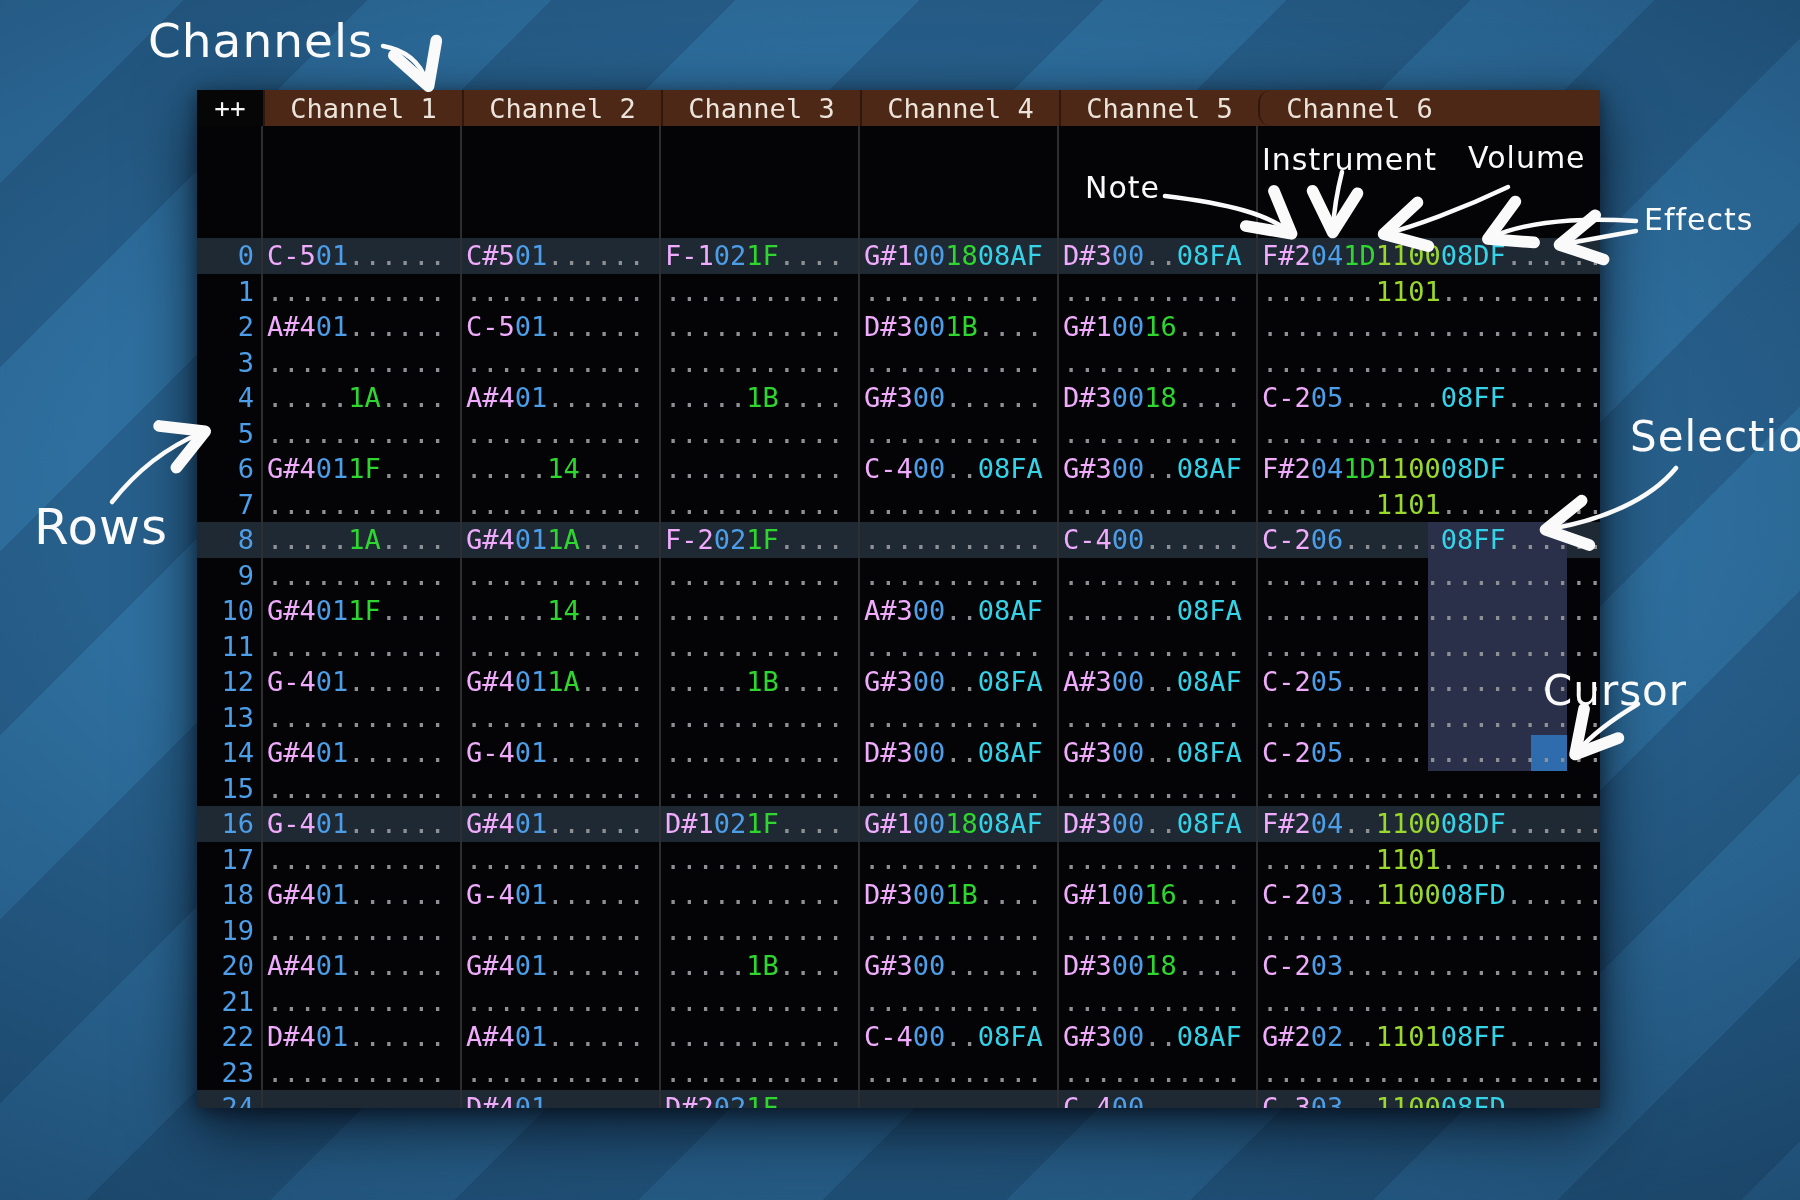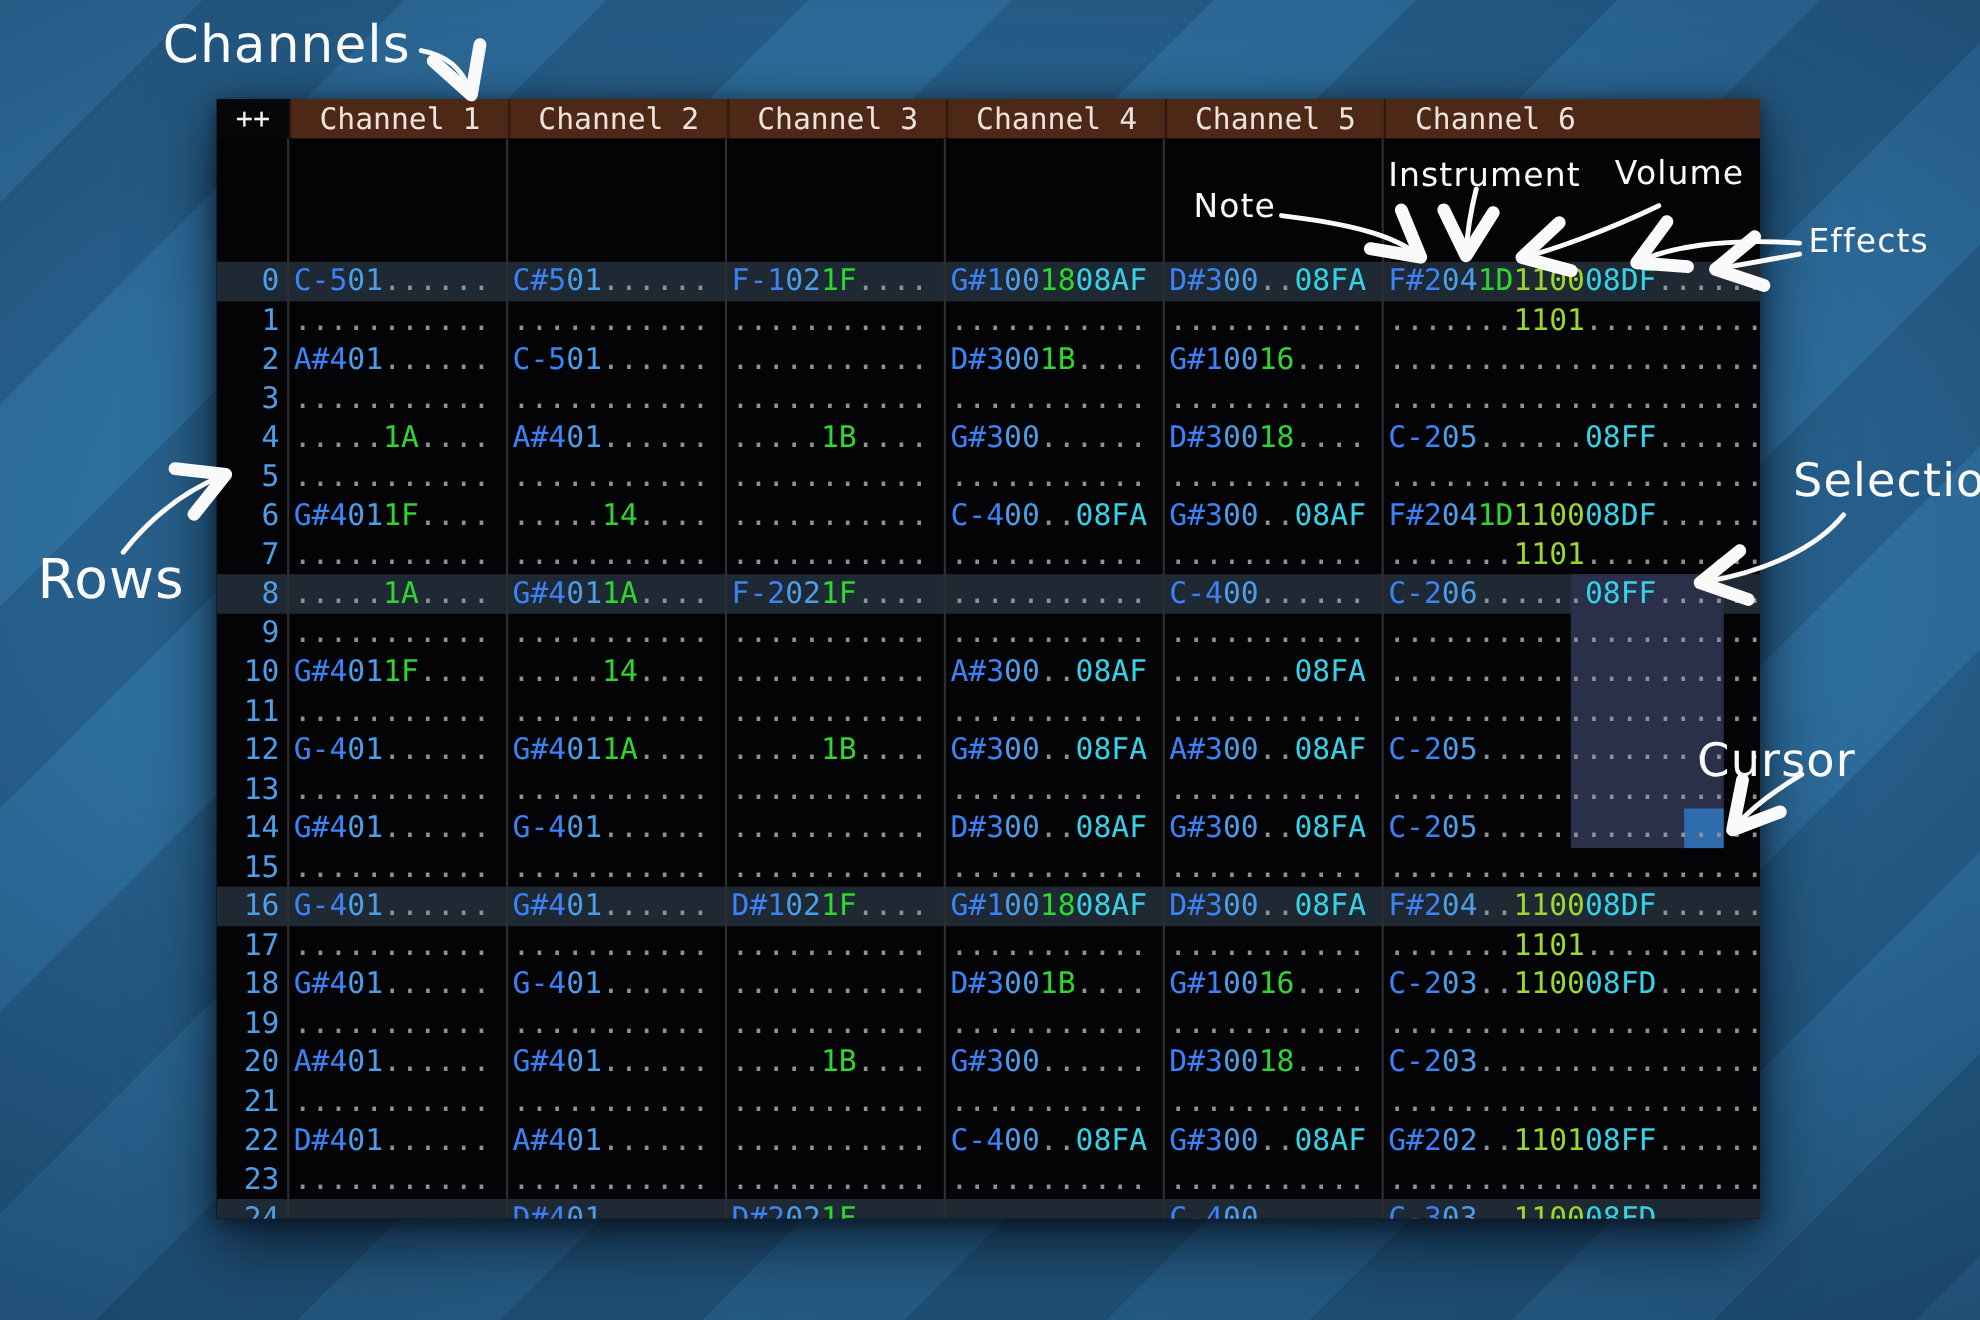--- a/index.html
+++ b/index.html
@@ -10,34 +10,34 @@
   }
   .vignette{position:absolute;inset:0;z-index:2;pointer-events:none;
     background:radial-gradient(ellipse 115% 90% at 48% 42%, rgba(0,0,0,0) 38%, rgba(2,12,30,0.5) 100%);}
   
   .window{position:absolute;left:197px;top:90px;width:1403px;height:1018px;z-index:10;
     background:#040407;box-shadow:0 22px 60px rgba(0,0,8,.65), 0 4px 18px rgba(0,0,8,.5);overflow:hidden;}
   .header{height:36px;background:#4e2817;display:flex;font-family:"DejaVu Sans Mono",monospace;}
   .corner{flex:0 0 66px;background:#060606;color:#f4f4f4;font-size:26px;line-height:36px;text-align:center;}
   .hcell{flex:0 0 199px;border-left:2px solid rgba(0,0,0,.38);box-sizing:border-box;
     color:#ece4da;font-size:27px;line-height:37px;text-align:center;white-space:nowrap;overflow:hidden;}
-  .hcell.last{flex:1 1 auto;text-align:left;}
+  .hcell.last{flex:1 1 auto;text-align:left;border-radius:13px;}
   .hcell.last .hlabel{display:inline-block;width:199px;text-align:center;}
   .pattern{position:absolute;left:0;top:36px;right:0;bottom:0;background:#040407;}
   .band{position:absolute;left:0;right:0;height:35.5px;background:#1f2934;z-index:1;}
   .vsep{position:absolute;top:0;bottom:0;width:2px;background:#2e2e30;z-index:2;}
   .selection{position:absolute;left:1231px;top:396px;width:139px;height:249px;background:#2a3049;z-index:3;}
   .cursor{position:absolute;left:1334px;top:609px;width:36px;height:35.5px;background:#2e6cad;z-index:4;}
   .rows{position:absolute;left:0;top:112px;right:0;z-index:5;}
   .prow{display:flex;height:35.5px;line-height:35.5px;
     font-family:"DejaVu Sans Mono",monospace;font-size:27px;white-space:pre;}
   .rnum{flex:0 0 66px;box-sizing:border-box;padding-right:9px;text-align:right;color:#4d9ee8;}
   .pcell{flex:0 0 199px;box-sizing:border-box;padding-left:4px;overflow:hidden;}
   .pcell.last{flex:1 1 auto;}
-  .seg-n{color:#3b82f6}.seg-i{color:#4d9ee8}.seg-v{color:#2fd62f}
+  .seg-n{color:#f0abfc}.seg-i{color:#4d9ee8}.seg-v{color:#2fd62f}
   .seg-g{color:#9ad82e}.seg-c{color:#35d3e8}.seg-d{color:#8f9093}
   
   .ann{position:absolute;color:#fafafa;z-index:25;white-space:nowrap;letter-spacing:1px;}
   .ann-channels{left:148px;top:13px;font-size:47px;}
   .ann-rows{left:34px;top:498px;font-size:50px;}
   .ann-note{left:1085px;top:170px;font-size:30px;}
   .ann-instrument{left:1262px;top:126px;font-size:30px;margin-top:16px;}
   .ann-volume{left:1468px;top:140px;font-size:30px;}
   .ann-effects{left:1644px;top:202px;font-size:30px;}
   .ann-selection{left:1630px;top:412px;font-size:42px;}

